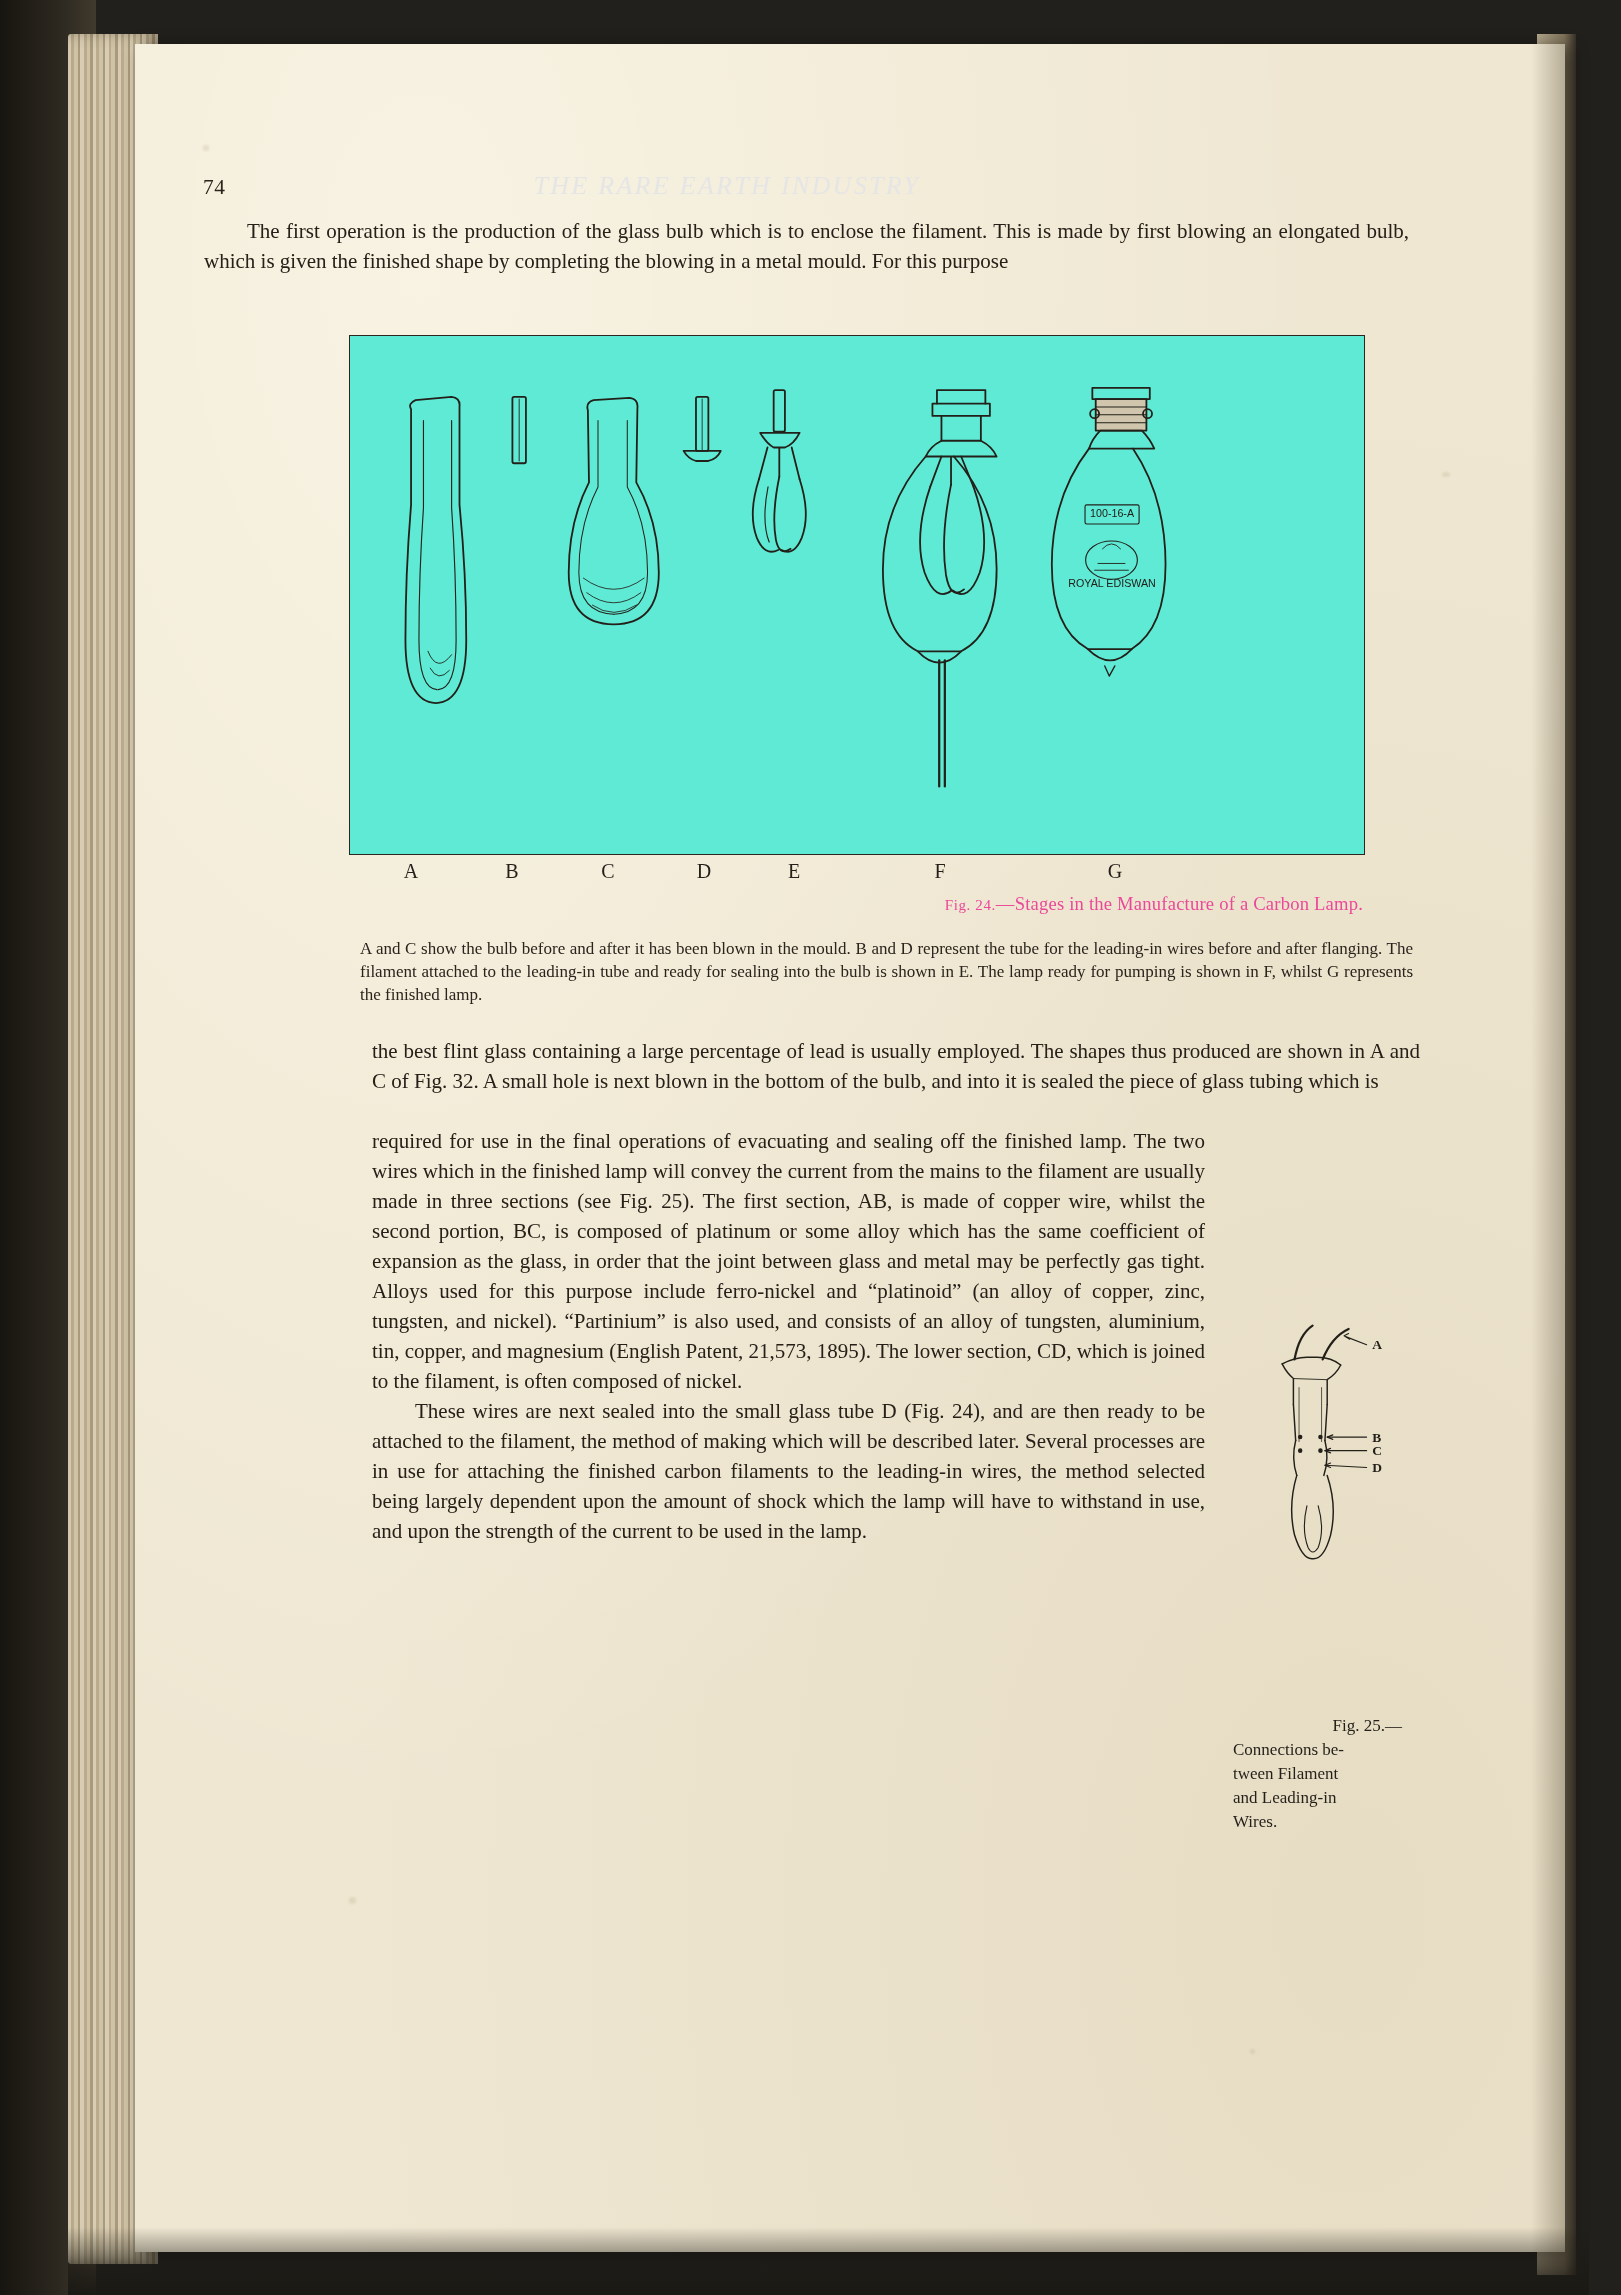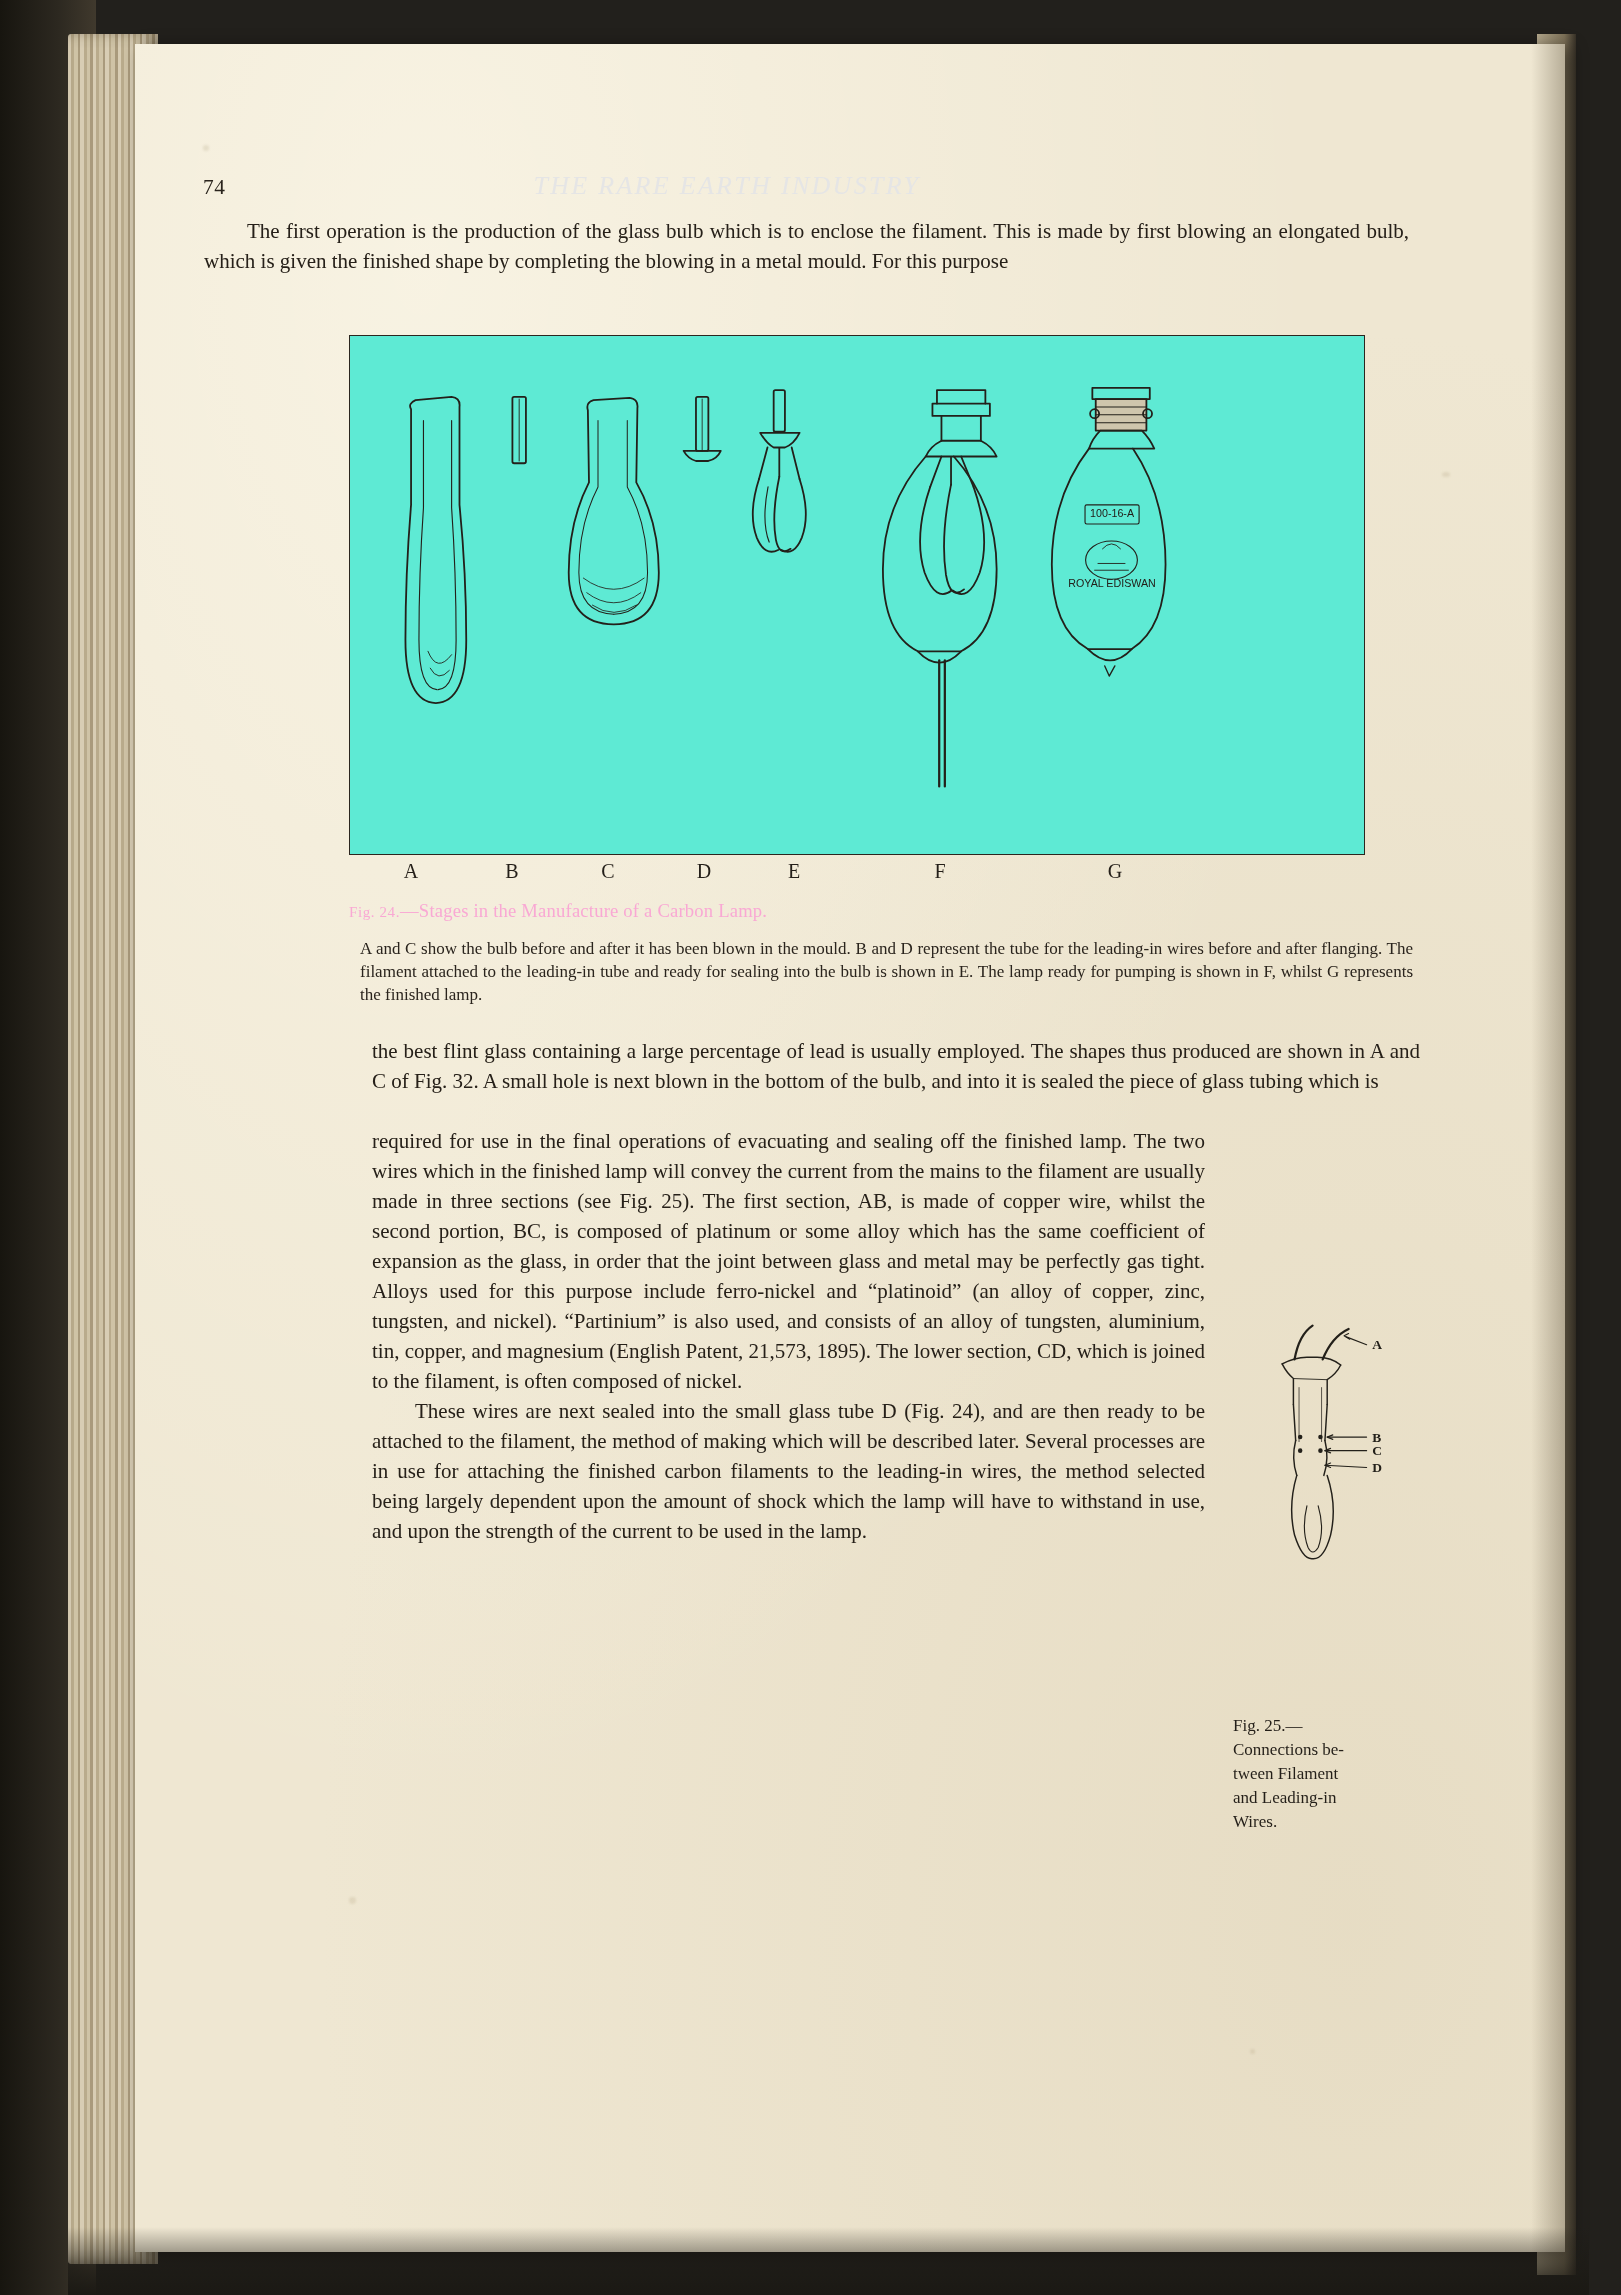--- a/index.html
+++ b/index.html
@@ -144,25 +144,24 @@
     font-size: 20px;
     color: #241f19;
     transform: translateX(-50%);
   }
 
   .fig24-caption {
     position: absolute;
     left: 349px;
     top: 885px;
     width: 1014px;
-    text-align: left;
+    text-align: right;
     font-size: 18.6px;
-    color: #f9a8d4;
+    color: #ec4899;
     letter-spacing: 0.2px;
-    margin-top: 7px;
   }
   .smallcaps { font-size: 15px; letter-spacing: 0.6px; }
 
   .fig24-note {
     position: absolute;
     left: 360px;
     top: 929px;
     width: 1053px;
     font-size: 17px;
     line-height: 23px;
@@ -199,21 +198,21 @@
   .fig25 svg { display:block; width:100%; height:100%; }
   .fig25-caption {
     position: absolute;
     left: 1233px;
     top: 1706px;
     width: 169px;
     font-size: 17px;
     line-height: 24px;
     color: #241f19;
   }
-  .fig25-caption .c1 { text-align: left; }
+  .fig25-caption .c1 { text-align: right; }
 
   .spots { position:absolute; inset:0; pointer-events:none; }
   .spot {
     position: absolute;
     border-radius: 50%;
     background: rgba(150,130,90,0.16);
     filter: blur(1.1px);
   }
 </style>
 </head>

